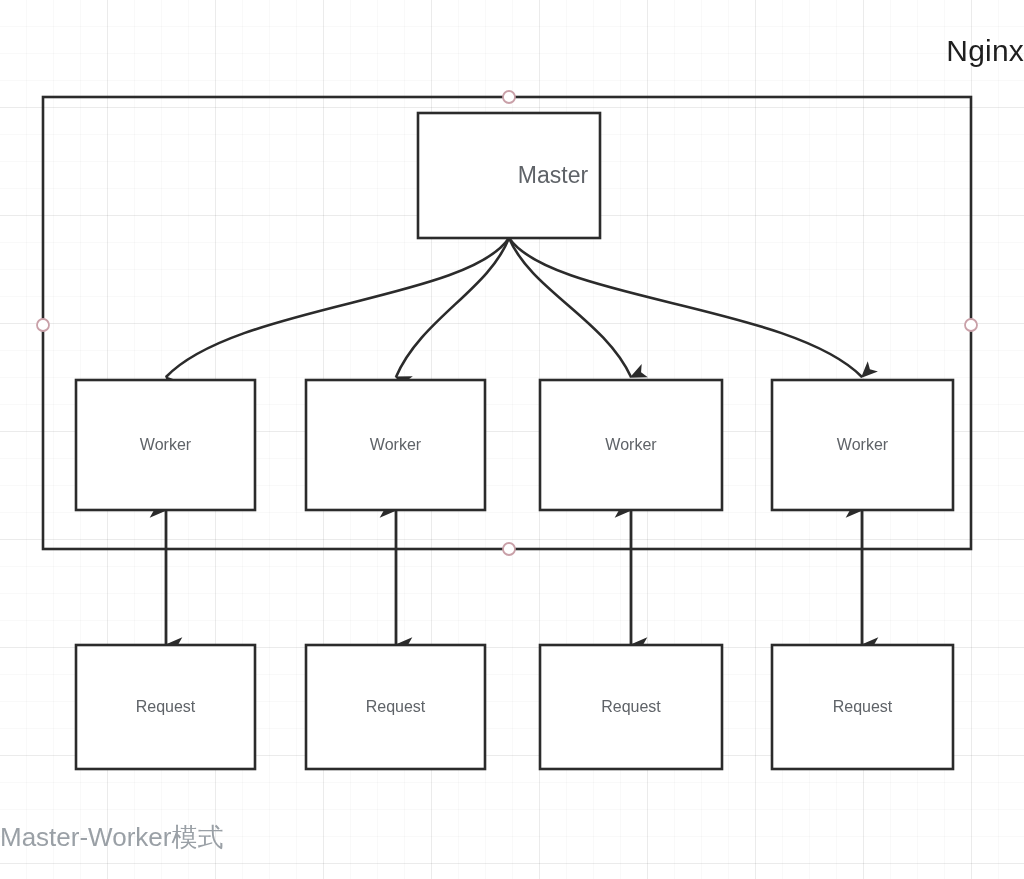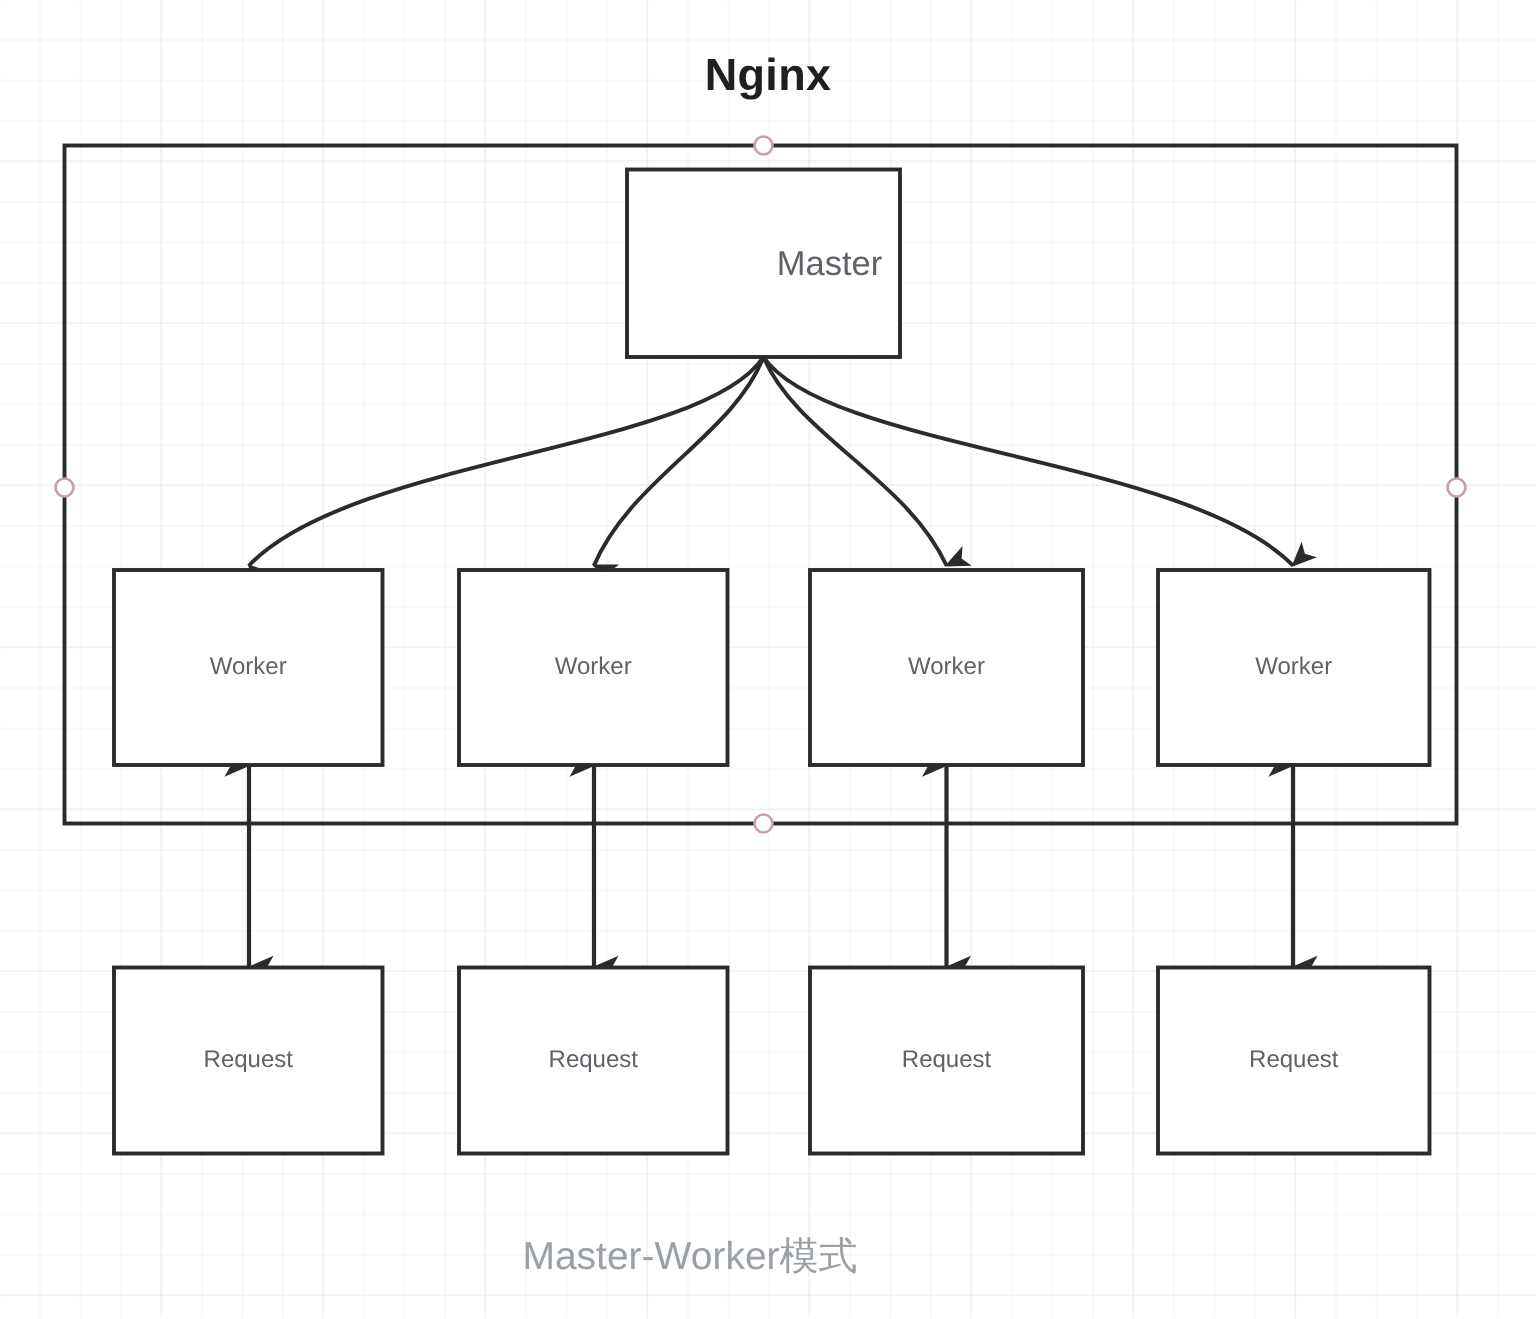--- a/index.html
+++ b/index.html
@@ -34,23 +34,23 @@
     left: 0;
     top: 0;
     width: 1024px;
     height: 879px;
   }
   .diag-title {
     position: absolute;
     left: 0;
     top: 36px;
     width: 1024px;
-    text-align: center;
+    text-align: right;
     font-size: 30px;
-    font-weight: bold;
+    font-weight: normal;
     color: #1f1f1f;
     letter-spacing: 0.2px;
     line-height: 1;
   }
   .node-label {
     position: absolute;
     display: flex;
     align-items: center;
     justify-content: center;
     color: #5f6368;
@@ -58,21 +58,20 @@
     line-height: 1;
     pointer-events: none;
     white-space: nowrap;
   }
   .node-label.master-label { font-size: 23px; padding-left: 44px; }
   .caption {
     position: absolute;
     left: 0;
     top: 824px;
     width: 920px;
-    text-align: center;
     font-size: 26px;
     color: #9aa0a6;
     line-height: 1;
   }
 </style>
 </head>
 <body>
 
 <div id="canvas">
 

